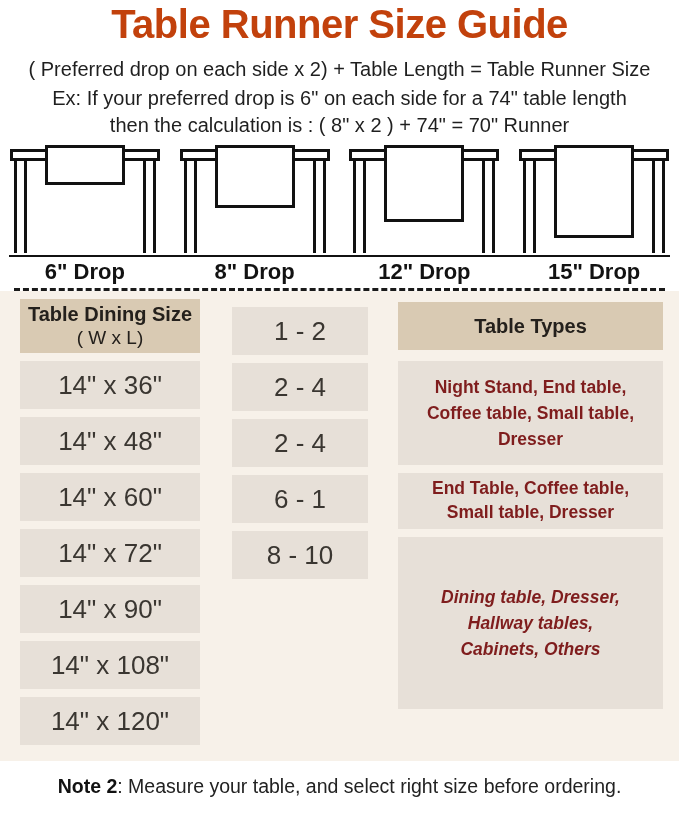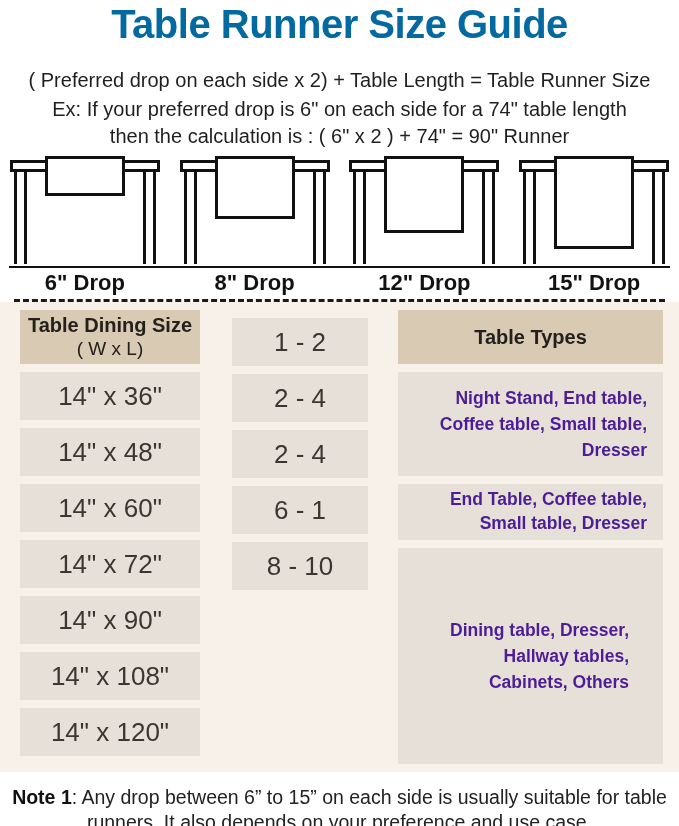--- a/index.html
+++ b/index.html
@@ -9,21 +9,21 @@
     font-family: "Liberation Sans", sans-serif;
     color:#1e1c1a;
     overflow: hidden;
   }
   .page { width:679px; height:826px; position:relative; }
 
   
   .top { text-align:center; padding-top:2px; }
   .title {
     font-size:40px; font-weight:700; letter-spacing:-0.5px;
-    color:#0369a1; line-height:1.1; margin-bottom:23px;
+    color:#c2410c; line-height:1.1; margin-bottom:12px;
   }
   .formula { font-size:20px; color:#1f1f1f; margin-bottom:6px; }
   .ex { font-size:20px; color:#1f1f1f; margin-bottom:4px; }
 
   
   .figures { display:flex; margin-top:8px; height:108px; }
   .figwrap { flex:1; display:flex; justify-content:center; }
   .tbl { position:relative; width:150px; height:108px; }
   .tabletop {
     position:absolute; left:0; right:0; top:4px; height:12px;
@@ -58,49 +58,49 @@
   .col3 { width:265px; margin-left:30px; }
   .hdr-wrap { height:54px; display:flex; align-items:center; }
   .hdr {
     background:#d9cab3; width:100%;
     display:flex; flex-direction:column; align-items:center; justify-content:center;
     color:#24201c; text-align:center;
   }
   .hdr1 { height:54px; font-size:20px; font-weight:700; }
   .hdr1 .sub { font-size:19px; font-weight:400; margin-top:1px; }
   .hdr2 { height:46px; font-size:22px; font-weight:700; }
-  .hdr3 { height:54px; font-size:20px; font-weight:700; }
+  .hdr3 { height:48px; font-size:20px; font-weight:700; }
   .cell {
     background:#e7e0d8; height:48px; margin-top:8px;
     display:flex; align-items:center; justify-content:center;
     font-size:26px; color:#3a3631;
   }
   .type {
-    font-size:17.5px; font-weight:700; color:#4c1d95;
-    text-align:right; line-height:1.5; padding:0 16px;
+    font-size:17.5px; font-weight:700; color:#7f1d1d;
+    text-align:center; line-height:1.5; padding:0 16px;
   }
   .t1 { height:104px; }
   .t2 { height:56px; line-height:1.35; }
-  .t3 { height:216px; padding:14px 34px; }
+  .t3 { height:172px; padding:14px 34px;font-style:italic; }
 
   
   .notes { text-align:center; margin-top:13px; padding:0 8px; }
   .notes p { font-size:19.5px; line-height:1.3; color:#222; margin:0 auto 2px auto; max-width:662px; }
   .notes strong { font-weight:700; color:#111; }
 </style>
 </head>
 <body>
 
 <div class="page">
 
   <div class="top">
     <div class="title">Table Runner Size Guide</div>
     <div class="formula">( Preferred drop on each side x 2) + Table Length = Table Runner Size</div>
     <div class="ex">Ex: If your preferred drop is 6" on each side for a 74" table length</div>
-    <div class="ex">then the calculation is : ( 6" x 2 ) + 74" = 90" Runner</div>
+    <div class="ex">then the calculation is : ( 8" x 2 ) + 74" = 70" Runner</div>
   </div>
 
   <div class="figures">
     <div class="figwrap">
       <div class="tbl">
         <div class="leg leg-l"></div>
         <div class="leg leg-r"></div>
         <div class="tabletop"></div>
         <div class="runner r0"></div>
       </div>
@@ -173,17 +173,16 @@
         <div class="hdr hdr3">Table Types</div>
       </div>
       <div class="cell type t1">Night Stand, End table, Coffee table, Small table, Dresser</div>
       <div class="cell type t2">End Table, Coffee table, Small table, Dresser</div>
       <div class="cell type t3">Dining table, Dresser, Hallway tables, Cabinets, Others</div>
     </div>
 
   </div>
 
   <div class="notes">
-    <p><strong>Note 1</strong><span>: Any drop between 6” to 15” on each side is usually suitable for table runners. It also depends on your preference and use case.</span></p>
     <p><strong>Note 2</strong><span>: Measure your table, and select right size before ordering.</span></p>
   </div>
 
 </div>
 
 </body></html>

